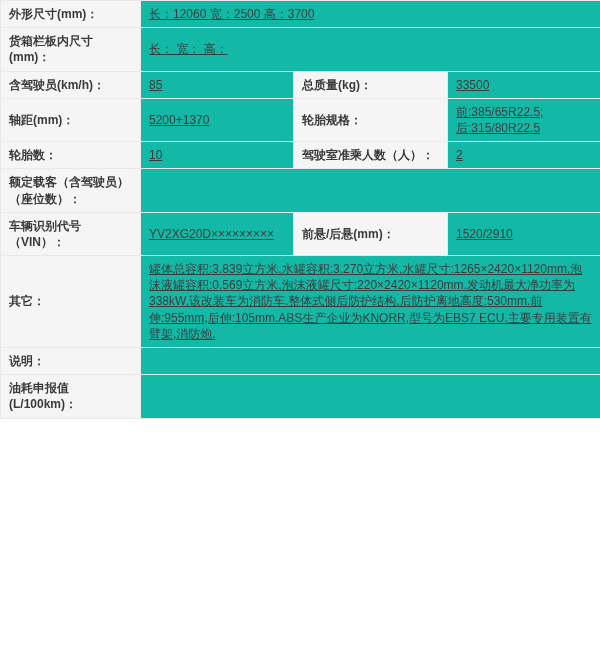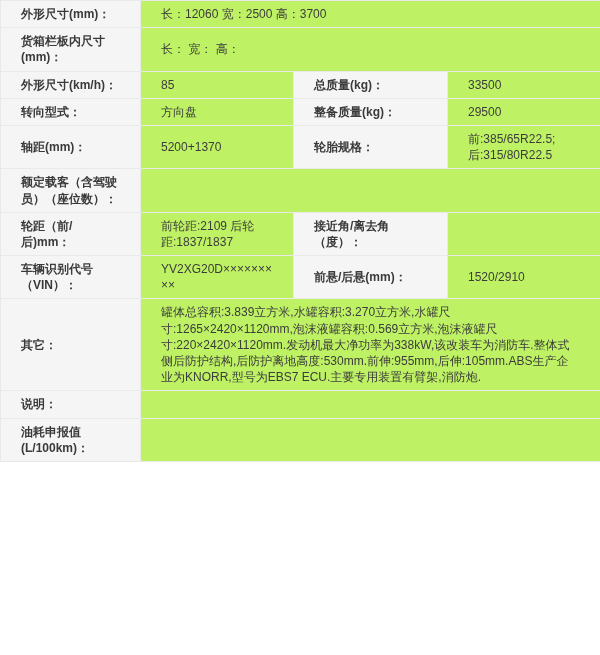--- a/index.html
+++ b/index.html
@@ -4,33 +4,33 @@
 <style>
   html,body { margin:0; padding:0; background:#ffffff; }
   body {
     width:600px; height:655px;
     font-family:"Liberation Sans","DejaVu Sans",sans-serif;
     font-size:12px; color:#3c3c3c;
   }
   table { border-collapse:collapse; width:600px; table-layout:fixed; }
   td, th {
     border:1px solid #e9e9e9;
-    padding:5px 20px;
+    padding:5px 8px;
     vertical-align:middle;
     text-align:left;
     font-size:12px;
     line-height:1.35;
     word-wrap:break-word;
   }
   .lbl, .hdr {
     background:#f5f5f5;
     font-weight:bold;
     color:#3a3a3a;
   }
-  .val { background:#bef264; white-space:pre-line; }
+  .val { background:#14b8a6; white-space:pre-line;text-decoration:underline; }
 </style>
 </head>
 <body>
 
 <table class="spec">
   <colgroup>
       <col style="width:140px">
       <col style="width:153px">
       <col style="width:154px">
       <col style="width:153px">
@@ -38,47 +38,41 @@
   <tbody>
     <tr>
       <td class="lbl">外形尺寸(mm)：</td>
       <td class="val" colspan="3">长：12060 宽：2500 高：3700</td>
     </tr>
     <tr>
       <td class="lbl">货箱栏板内尺寸(mm)：</td>
       <td class="val" colspan="3">长： 宽： 高：</td>
     </tr>
     <tr>
-      <td class="lbl">外形尺寸(km/h)：</td>
+      <td class="lbl">含驾驶员(km/h)：</td>
       <td class="val">85</td>
       <td class="lbl">总质量(kg)：</td>
       <td class="val">33500</td>
-    </tr>
-    <tr>
-      <td class="lbl">转向型式：</td>
-      <td class="val">方向盘</td>
-      <td class="lbl">整备质量(kg)：</td>
-      <td class="val">29500</td>
     </tr>
     <tr>
       <td class="lbl">轴距(mm)：</td>
       <td class="val">5200+1370</td>
       <td class="lbl">轮胎规格：</td>
       <td class="val">前:385/65R22.5;
 后:315/80R22.5</td>
     </tr>
     <tr>
+      <td class="lbl">轮胎数：</td>
+      <td class="val">10</td>
+      <td class="lbl">驾驶室准乘人数（人）：</td>
+      <td class="val">2</td>
+    </tr>
+    <tr>
       <td class="lbl">额定载客（含驾驶员）（座位数）：</td>
       <td class="val" colspan="3"></td>
-    </tr>
-    <tr>
-      <td class="lbl">轮距（前/后)mm：</td>
-      <td class="val">前轮距:2109 后轮距:1837/1837</td>
-      <td class="lbl">接近角/离去角（度）：</td>
-      <td class="val"></td>
     </tr>
     <tr>
       <td class="lbl">车辆识别代号（VIN）：</td>
       <td class="val">YV2XG20D×××××××××</td>
       <td class="lbl">前悬/后悬(mm)：</td>
       <td class="val">1520/2910</td>
     </tr>
     <tr>
       <td class="lbl">其它：</td>
       <td class="val" colspan="3">罐体总容积:3.839立方米,水罐容积:3.270立方米,水罐尺寸:1265×2420×1120mm,泡沫液罐容积:0.569立方米,泡沫液罐尺寸:220×2420×1120mm.发动机最大净功率为338kW,该改装车为消防车.整体式侧后防护结构,后防护离地高度:530mm.前伸:955mm,后伸:105mm.ABS生产企业为KNORR,型号为EBS7 ECU.主要专用装置有臂架,消防炮.</td>

